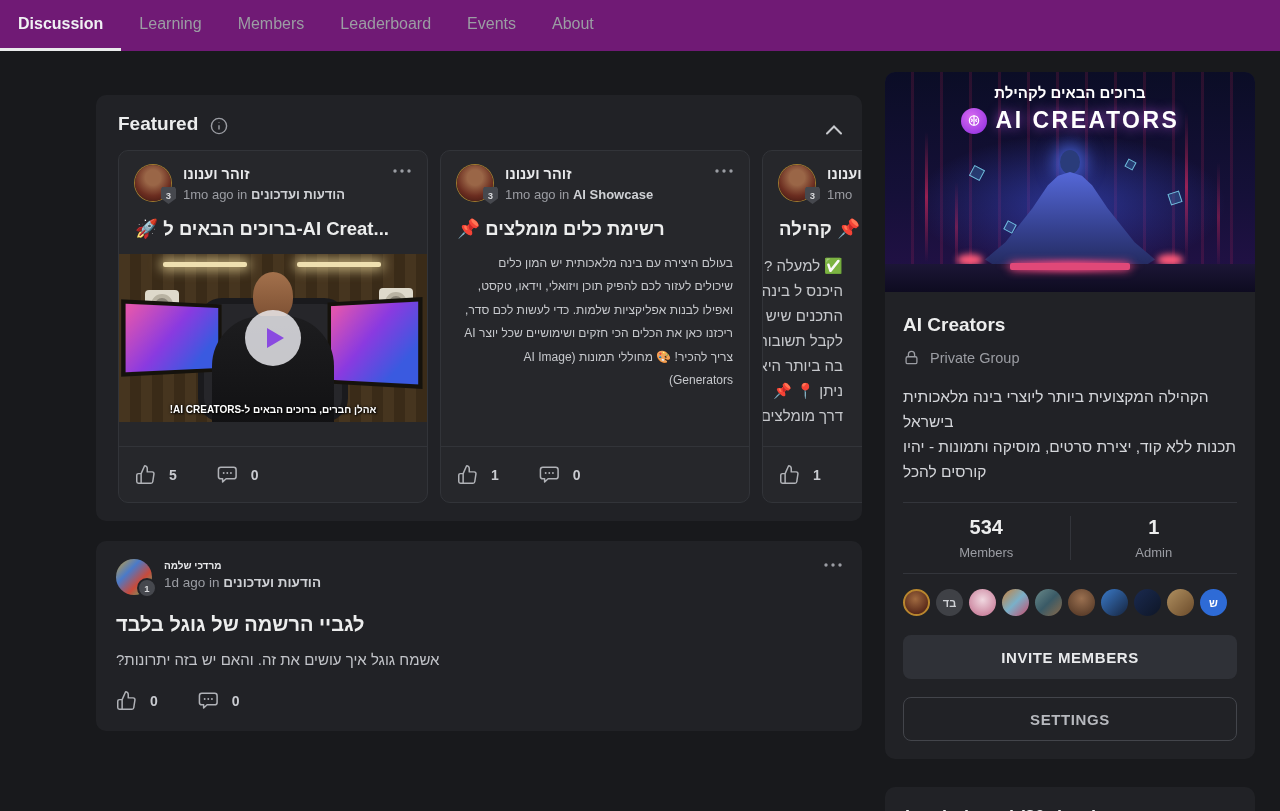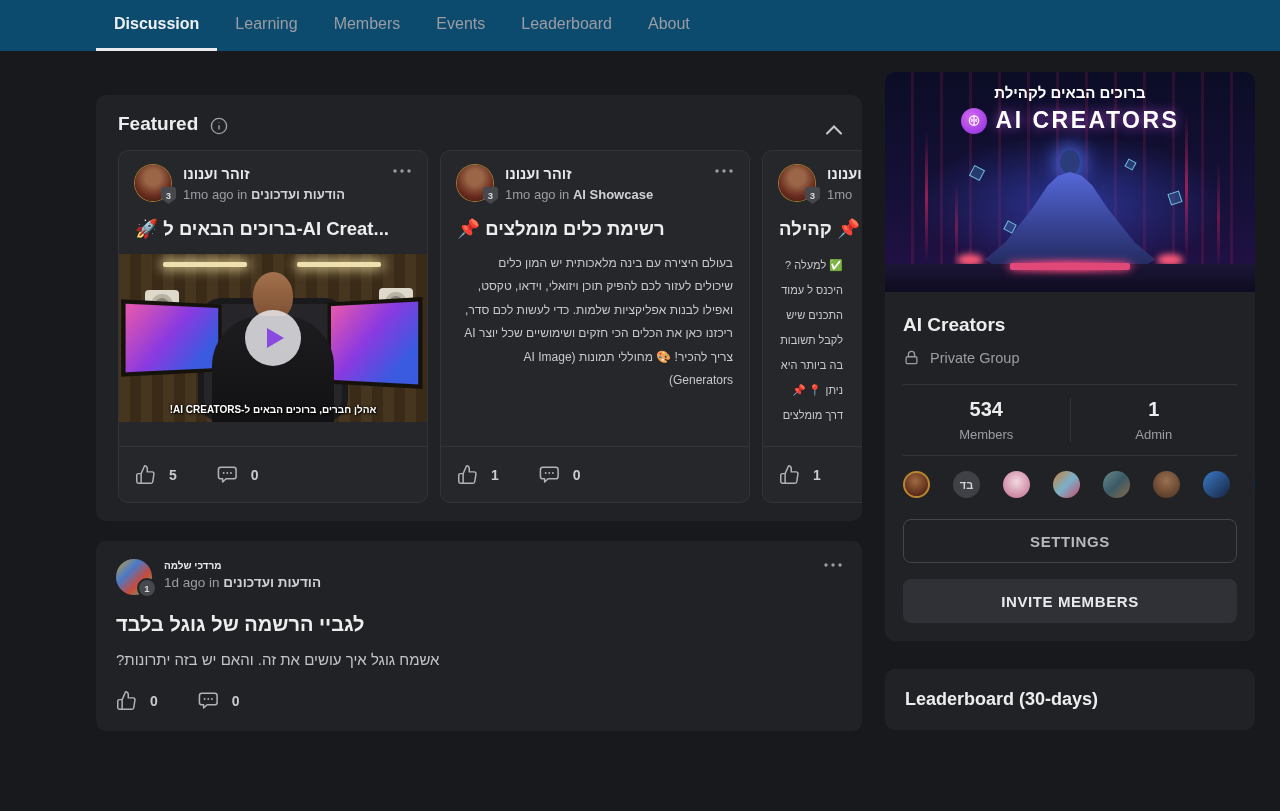--- a/index.html
+++ b/index.html
@@ -1,21 +1,21 @@
 <!DOCTYPE html>
 <html><head>
 <meta charset="utf-8">
 <style>
   html,body{margin:0;padding:0;width:1280px;height:811px;overflow:hidden;
     background:#18191c;color:#eceded;
     font-family:"Liberation Sans","DejaVu Sans",sans-serif;}
   svg{display:block}
 
   
-  .nav{height:51px;background:#0c4a6e;display:flex;padding-left:96px;box-sizing:border-box}
+  .nav{height:51px;background:#701a75;display:flex;box-sizing:border-box}
   .tab{display:flex;align-items:center;padding:0 18px;font-size:16px;color:#9b9da3;
     border-bottom:3px solid transparent;cursor:pointer;box-sizing:border-box}
   .tab.active{color:#f0f1f3;font-weight:700;border-bottom-color:#e9eaec}
 
   
   .layout{display:flex;gap:23px;padding:21px 25px 0 96px;align-items:flex-start}
   .col-main{width:766px;flex:none}
   .col-side{width:370px;flex:none}
   .panel{background:#212226;border-radius:10px}
 
@@ -51,21 +51,21 @@
     font-size:9.5px;font-weight:700;color:#d7d8db}
   .fname{font-size:14.5px;font-weight:700;color:#e8e9eb;line-height:1.3}
   .fmeta{font-size:13px;color:#9b9da3;margin-top:3px}
   .fmeta b{color:#cfd1d5;font-weight:700}
   .dots{position:absolute;right:0;top:4px;cursor:pointer}
 
   .ftitle{font-size:18.5px;font-weight:700;margin:16px 16px 0;color:#eceded;
     white-space:nowrap;overflow:hidden;text-overflow:ellipsis;direction:ltr;text-align:left}
   .fbody{direction:rtl;text-align:right;font-size:12px;line-height:23.5px;color:#c6c8cc;margin:12px 16px 0}
   .f3lines{direction:rtl;margin:13px 16px 0;width:64px}
-  .f3lines div{white-space:nowrap;font-size:11px;line-height:25px;color:#c6c8cc}
+  .f3lines div{white-space:nowrap;font-size:15px;line-height:25px;color:#c6c8cc}
   .ffoot{margin-top:auto;border-top:1px solid #323439;height:55px;display:flex;align-items:center;
     gap:40px;padding:0 16px;flex:none}
   .rgroup{display:flex;align-items:center;gap:13px;cursor:pointer}
   .rcount{font-size:14px;font-weight:700;color:#c9cbd0}
 
   
   .vthumb{margin-top:14px;position:relative;height:168px;flex:none;
     background:repeating-linear-gradient(90deg,#46351f 0 11px,#3a2b18 11px 22px);overflow:hidden}
   .lightbar{position:absolute;top:8px;width:84px;height:5px;background:#efe0b0;border-radius:2px;
     box-shadow:0 0 12px 3px rgba(255,235,170,.7)}
@@ -137,21 +137,21 @@
 
   .side-content{padding:22px 18px 18px}
   .gname{font-size:19px;font-weight:700;color:#eceded}
   .privacy{display:flex;align-items:center;gap:10px;margin-top:13px;color:#9b9da3;font-size:14.5px}
   .gdesc{direction:rtl;text-align:left;margin-top:18px;font-size:15.5px;line-height:25px;color:#d4d6da}
   .stats{display:flex;border-top:1px solid #33353b;border-bottom:1px solid #33353b;margin-top:18px;padding:13px 0}
   .stat{flex:1;text-align:center}
   .stat + .stat{border-left:1px solid #33353b}
   .sval{font-size:20px;font-weight:700;color:#eceded}
   .slab{font-size:13px;color:#9b9da3;margin-top:6px}
-  .mrow{display:flex;gap:23px;padding:15px 0 3px}
+  .mrow{display:flex;gap:6px;padding:15px 0 3px}
   .mav{width:27px;height:27px;border-radius:50%;flex:none;display:flex;align-items:center;
     justify-content:center;font-size:11px;font-weight:700;color:#cfd1d5;box-sizing:border-box;cursor:pointer}
   .m1{background:radial-gradient(circle at 45% 35%,#a06a40,#5a2a1a 72%);border:2px solid #b8862e}
   .m2{background:#3f4146}
   .m3{background:radial-gradient(circle at 50% 40%,#f0d8e0,#c06a8a)}
   .m4{background:linear-gradient(135deg,#c9803a,#7ab0c9,#c94a6a)}
   .m5{background:linear-gradient(135deg,#6a8a8a,#3a5a66,#8a6a4a)}
   .m6{background:radial-gradient(circle at 50% 35%,#9a7050,#4a3020)}
   .m7{background:linear-gradient(135deg,#3a7ac9,#16243e)}
   .m8{background:linear-gradient(135deg,#1a2a50,#0e1626)}
@@ -165,22 +165,22 @@
   .leaderboard{margin-top:28px;padding:20px}
   .lb-title{font-size:18px;font-weight:700;margin:0;color:#eceded}
 </style>
 </head>
 <body>
 
 <div class="nav">
   <div class="tab active">Discussion</div>
   <div class="tab">Learning</div>
   <div class="tab">Members</div>
+  <div class="tab">Leaderboard</div>
   <div class="tab">Events</div>
-  <div class="tab">Leaderboard</div>
   <div class="tab">About</div>
 </div>
 
 <div class="layout">
 
   <div class="col-main">
 
 
     <section class="panel featured">
       <div class="feat-head">
@@ -298,21 +298,21 @@
               <span class="badge-shield">3</span>
             </span>
             <div>
               <div class="fname" dir="rtl" style="text-align:left">זוהר וענונו</div>
               <div class="fmeta"><span>1mo</span></div>
             </div>
           </div>
           <div class="ftitle">קהילה 📌</div>
           <div class="f3lines">
             <div>✅ למעלה ?</div>
-            <div>היכנס ל עמוד</div>
+            <div>היכנס ל בינה</div>
             <div>התכנים שיש</div>
             <div>לקבל תשובות</div>
             <div>בה ביותר היא</div>
             <div>ניתן 📍 📌</div>
             <div>דרך מומלצים</div>
           </div>
           <div class="ffoot">
             <span class="rgroup">
               <svg width="21" height="21" viewBox="0 0 24 24" fill="none" stroke="#b0b2b7" stroke-width="1.7" stroke-linejoin="round">
                   <path d="M14 9V5a3 3 0 0 0-3-3l-4 9v11h11.28a2 2 0 0 0 2-1.7l1.38-9a2 2 0 0 0-2-2.3zM7 22H4a2 2 0 0 1-2-2v-7a2 2 0 0 1 2-2h3"></path>
@@ -398,20 +398,24 @@
 
       <div class="side-content">
         <div class="gname">AI Creators</div>
         <div class="privacy">
           <svg width="17" height="17" viewBox="0 0 22 22" fill="none" stroke="#9b9da3" stroke-width="1.7">
               <rect x="4" y="10" width="14" height="9" rx="2"></rect>
               <path d="M7 10V7a4 4 0 0 1 8 0v3"></path>
             </svg>
           <span>Private Group</span>
         </div>
+        <div class="gdesc">
+          <div>הקהילה המקצועית ביותר ליוצרי בינה מלאכותית בישראל</div>
+          <div>תכנות ללא קוד, יצירת סרטים, מוסיקה ותמונות - יהיו קורסים להכל</div>
+        </div>
 
         <div class="stats">
           <div class="stat">
             <div class="sval">534</div>
             <div class="slab">Members</div>
           </div>
           <div class="stat">
             <div class="sval">1</div>
             <div class="slab">Admin</div>
           </div>
@@ -423,22 +427,22 @@
           <span class="mav m3"></span>
           <span class="mav m4"></span>
           <span class="mav m5"></span>
           <span class="mav m6"></span>
           <span class="mav m7"></span>
           <span class="mav m8"></span>
           <span class="mav m9"></span>
           <span class="mav m10">ש</span>
         </div>
 
+        <button class="btn btn-invite">INVITE MEMBERS</button>
         <button class="btn btn-settings">SETTINGS</button>
-        <button class="btn btn-invite">INVITE MEMBERS</button>
       </div>
     </section>
 
     <section class="panel leaderboard">
       <h3 class="lb-title">Leaderboard (30-days)</h3>
     </section>
   </aside>
 </div>
 
 </body></html>

